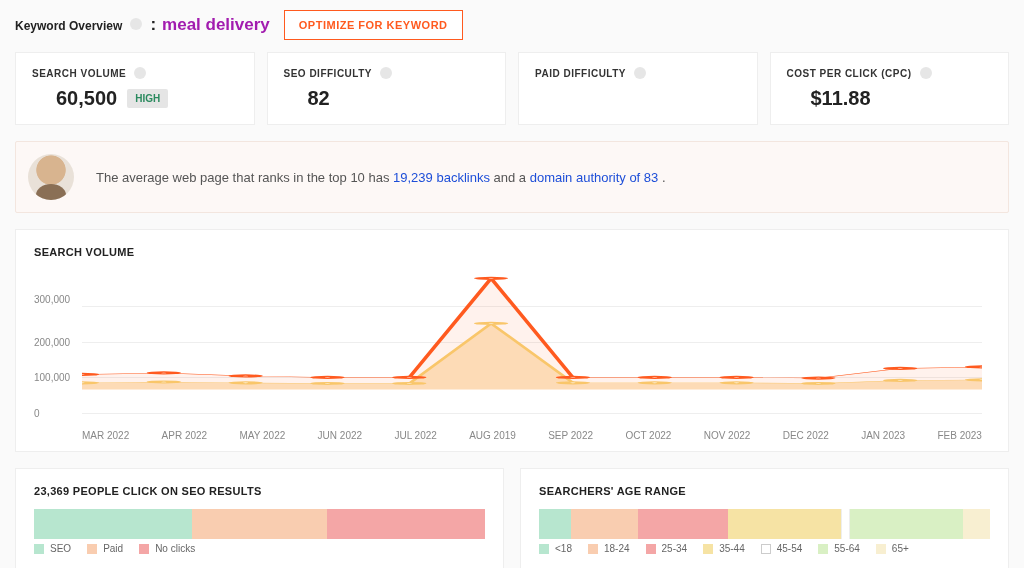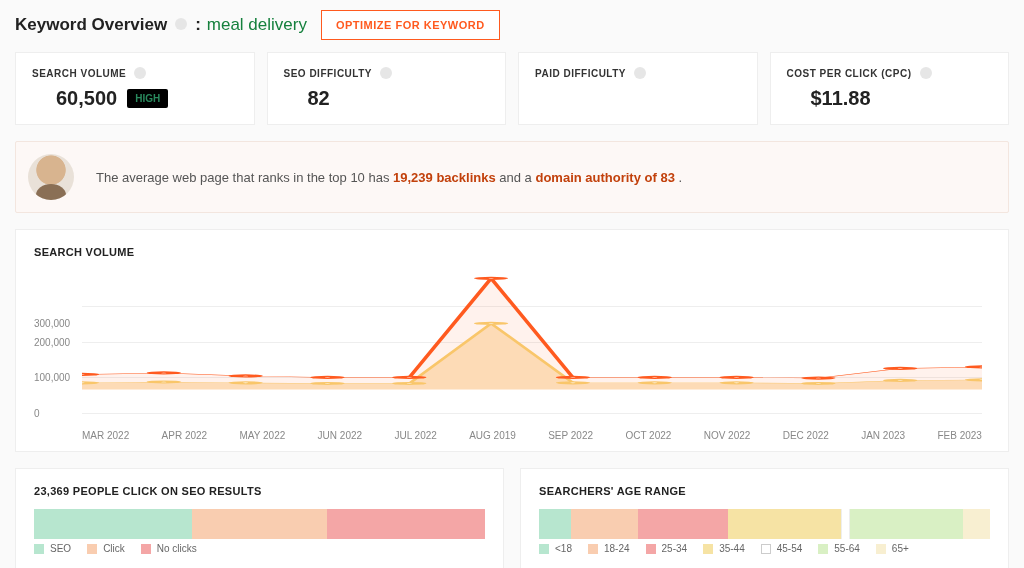--- a/index.html
+++ b/index.html
@@ -1,34 +1,34 @@
 <!DOCTYPE html>
 <html><head>
 <meta charset="utf-8">
 <style>
 * { box-sizing: border-box; margin: 0; padding: 0; }
 body { font-family: -apple-system, BlinkMacSystemFont, "Segoe UI", Arial, sans-serif; background: #fafafa; color: #222; padding: 10px 15px; font-size: 13px; }
 .header { display: flex; align-items: center; gap: 14px; margin-bottom: 12px; }
 .title-wrap { display: flex; align-items: baseline; gap: 6px; }
-.title { font-size: 17px; font-weight: 700; letter-spacing: 0; }
+.title { font-size: 12px; font-weight: 700; letter-spacing: 0; }
 .info-dot { display:inline-block; width:12px; height:12px; border-radius:50%; background:#e6e6e6; vertical-align:middle; margin:0 2px; }
 .colon { font-size: 17px; font-weight:700; }
-.keyword { font-size: 17px; color:#15803d; font-weight:400; }
+.keyword { font-size: 17px; color:#a21caf; font-weight:700; }
 .btn { border:1px solid #ff5a1f; color:#ff5a1f; background:#fff; text-transform:uppercase; font-size:11px; font-weight:700; letter-spacing:0.5px; padding:8px 14px; cursor:pointer; display:flex; align-items:center; gap:6px; }
 .chev { font-size:10px; }
 .cards { display:flex; gap:12px; margin-bottom: 16px; }
 .card { flex:1; background:#fff; border:1px solid #eee; padding:14px 16px; }
 .card-label { font-size:10px; font-weight:700; letter-spacing:0.5px; color:#333; text-transform:uppercase; display:flex; align-items:center; gap:6px; }
 .card-value { font-size:20px; font-weight:800; margin-top:8px; display:flex; align-items:center; gap:10px;margin-left:24px; }
-.badge-high { font-size:10px; font-weight:700; color:#2a8a5e; background:#000000; padding:4px 8px; border-radius:2px; }
+.badge-high { font-size:10px; font-weight:700; color:#2a8a5e; background:#e5e5e5; padding:4px 8px; border-radius:2px; }
 .avatar-row { display:flex; align-items:center; gap:22px; background:#fdf8f6; border:1px solid #f3e6df; padding:12px 18px 12px 8px; margin-bottom:16px; border-radius:2px; }
 .avatar { width:46px; height:46px; border-radius:50%; background: radial-gradient(circle at 50% 35%, #d8b48f 0 38%, #e9e1d8 40% 100%); flex-shrink:0; margin-left:4px; position:relative; overflow:hidden; }
 .avatar::after{content:"";position:absolute;bottom:-6px;left:8px;right:8px;height:22px;background:#8a6f55;border-radius:50% 50% 0 0;}
 .tip { color:#555; font-size:13px; }
-.tip a { color:#c2410c; font-weight:700; text-decoration:none; }
+.tip a { color:#1d4ed8; font-weight:400; text-decoration:none; }
 .panel { background:#fff; border:1px solid #eee; padding:16px 18px 10px; margin-bottom:16px; }
 .panel-head { display:flex; justify-content:space-between; align-items:center; margin-bottom:8px; }
 .panel-title { font-size:11px; font-weight:800; letter-spacing:0.3px; text-transform:uppercase; }
 .legend { display:flex; gap:20px; font-size:11px; color:#444; }
 .swatch { display:inline-block; width:12px; height:12px; margin-right:6px; vertical-align:-2px; }
 .sw-orange { background:#ff5a1f; }
 .sw-amber { background:#f9c66a; }
 .chart-wrap { position:relative; height:175px; }
 .ylab { position:absolute; left:0; font-size:10px; color:#888; transform:translateY(-50%); }
 .grid { position:absolute; left:48px; right:8px; height:1px; background:#eee; }
@@ -110,21 +110,21 @@
   <div class="panel-head">
     <div class="panel-title">Search Volume</div>
   </div>
   <div class="chart-wrap" id="sv-chart">
       <div class="ylab" style="top: 147px;">0</div>
       <div class="grid" style="top: 147px;"></div>
       <div class="ylab" style="top: 111.25px;">100,000</div>
       <div class="grid" style="top: 111.25px;"></div>
       <div class="ylab" style="top: 75.5px;">200,000</div>
       <div class="grid" style="top: 75.5px;"></div>
-      <div class="ylab" style="top: 57px;">300,000</div>
+      <div class="ylab" style="top: 33px;">300,000</div>
       <div class="grid" style="top: 39.75px;"></div>
       <div class="plot">
         <svg viewBox="0 0 100 175" preserveAspectRatio="none">
           <path d="M0,139.135 L9.090909090909092,138.0625 L18.181818181818183,139.135 L27.27272727272727,139.85 L36.36363636363637,139.85 L45.45454545454545,68.35 L54.54545454545454,139.135 L63.63636363636363,139.135 L72.72727272727273,139.135 L81.81818181818183,139.85 L90.9090909090909,136.275 L100,135.56 L100,147 L0,147 Z" fill="#fde7c4" stroke="none"></path>
           <path d="M0,129.125 L9.090909090909092,127.3375 L18.181818181818183,130.9125 L27.27272727272727,132.7 L36.36363636363637,132.7 L45.45454545454545,14.724999999999994 L54.54545454545454,132.7 L63.63636363636363,132.7 L72.72727272727273,132.7 L81.81818181818183,133.415 L90.9090909090909,121.975 L100,120.1875 L100,147 L0,147 Z" fill="rgba(255,90,31,0.08)" stroke="none"></path>
           <path d="M0,139.135 L9.090909090909092,138.0625 L18.181818181818183,139.135 L27.27272727272727,139.85 L36.36363636363637,139.85 L45.45454545454545,68.35 L54.54545454545454,139.135 L63.63636363636363,139.135 L72.72727272727273,139.135 L81.81818181818183,139.85 L90.9090909090909,136.275 L100,135.56" fill="none" stroke="#f9c66a" stroke-width="0.5"></path>
           <path d="M0,129.125 L9.090909090909092,127.3375 L18.181818181818183,130.9125 L27.27272727272727,132.7 L36.36363636363637,132.7 L45.45454545454545,14.724999999999994 L54.54545454545454,132.7 L63.63636363636363,132.7 L72.72727272727273,132.7 L81.81818181818183,133.415 L90.9090909090909,121.975 L100,120.1875" fill="none" stroke="#ff5a1f" stroke-width="0.5"></path>
           <circle class="point" cx="0" cy="129.125" r="1.1" stroke="#ff5a1f"></circle>
           <circle class="point" cx="9.090909090909092" cy="127.3375" r="1.1" stroke="#ff5a1f"></circle>
           <circle class="point" cx="18.181818181818183" cy="130.9125" r="1.1" stroke="#ff5a1f"></circle>
@@ -171,21 +171,21 @@
 <div class="row-two">
   <div class="half">
     <div class="panel-title">23,369 People Click on SEO Results</div>
     <div class="bar" id="bar-seo">
         <div class="seg" style="width: 35%; background: rgb(183, 230, 207);"></div>
         <div class="seg" style="width: 30%; background: rgb(249, 205, 176);"></div>
         <div class="seg" style="width: 35%; background: rgb(244, 166, 166);"></div>
       </div>
     <div class="mini-legend" id="leg-seo">
         <span><span class="swatch" style="background: rgb(183, 230, 207);"></span><span>SEO</span></span>
-        <span><span class="swatch" style="background: rgb(249, 205, 176);"></span><span>Click</span></span>
+        <span><span class="swatch" style="background: rgb(249, 205, 176);"></span><span>Paid</span></span>
         <span><span class="swatch" style="background: rgb(244, 166, 166);"></span><span>No clicks</span></span>
       </div>
   </div>
   <div class="half">
     <div class="panel-title">Searchers' Age Range</div>
     <div class="bar" id="bar-age">
         <div class="seg" style="width: 7%; background: rgb(183, 230, 207);"></div>
         <div class="seg" style="width: 15%; background: rgb(249, 205, 176);"></div>
         <div class="seg" style="width: 20%; background: rgb(244, 166, 166);"></div>
         <div class="seg" style="width: 25%; background: rgb(246, 227, 164);"></div>

